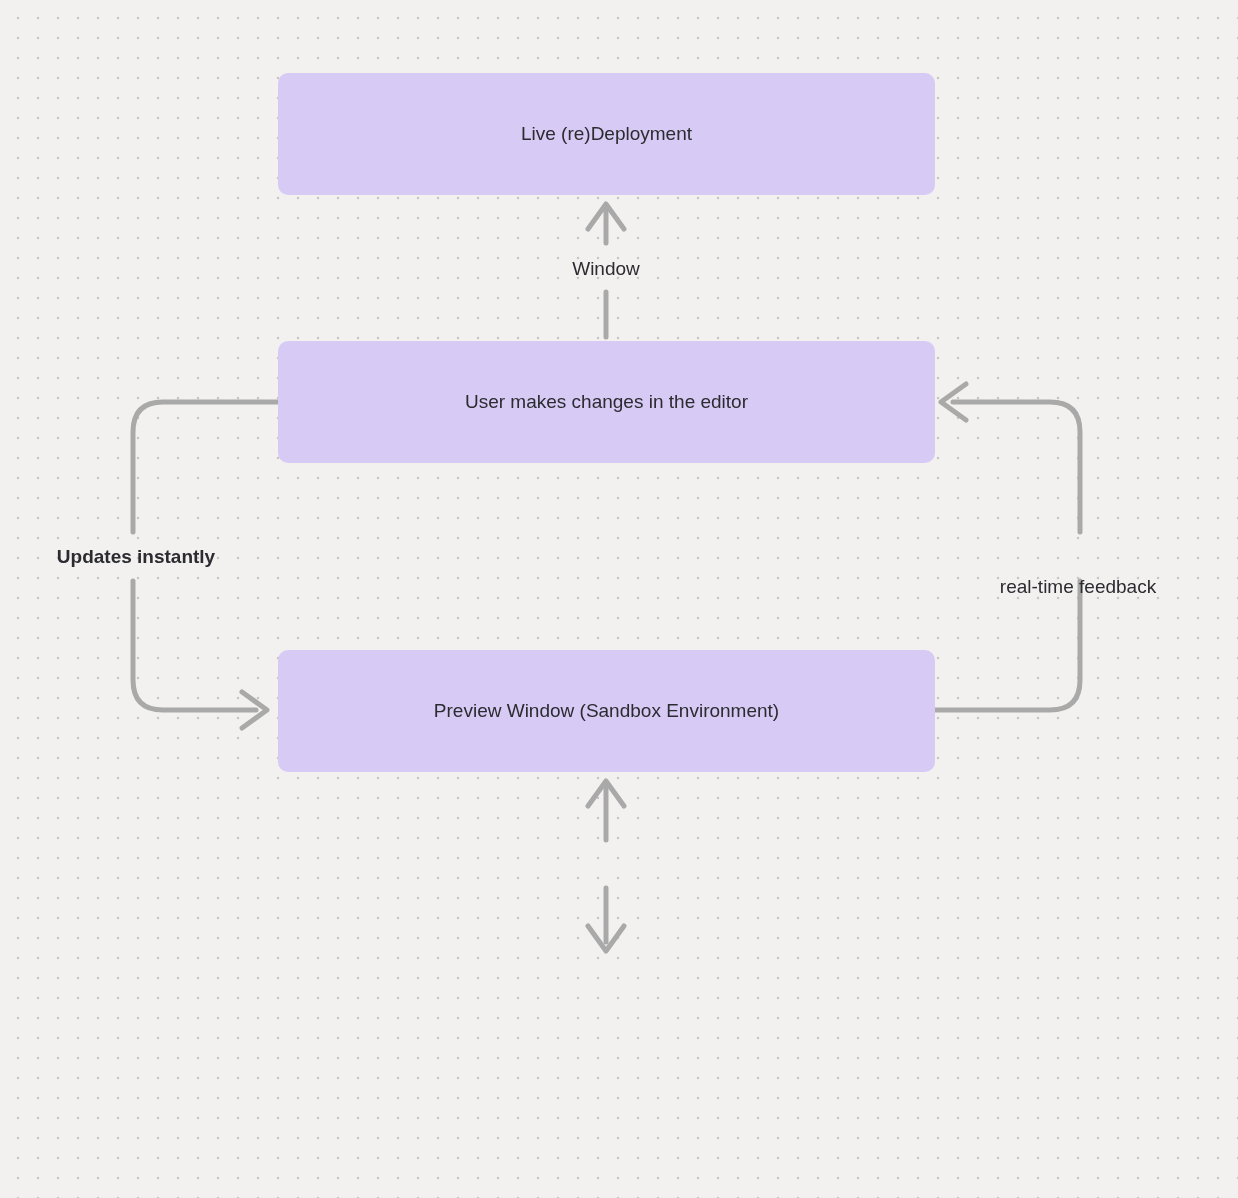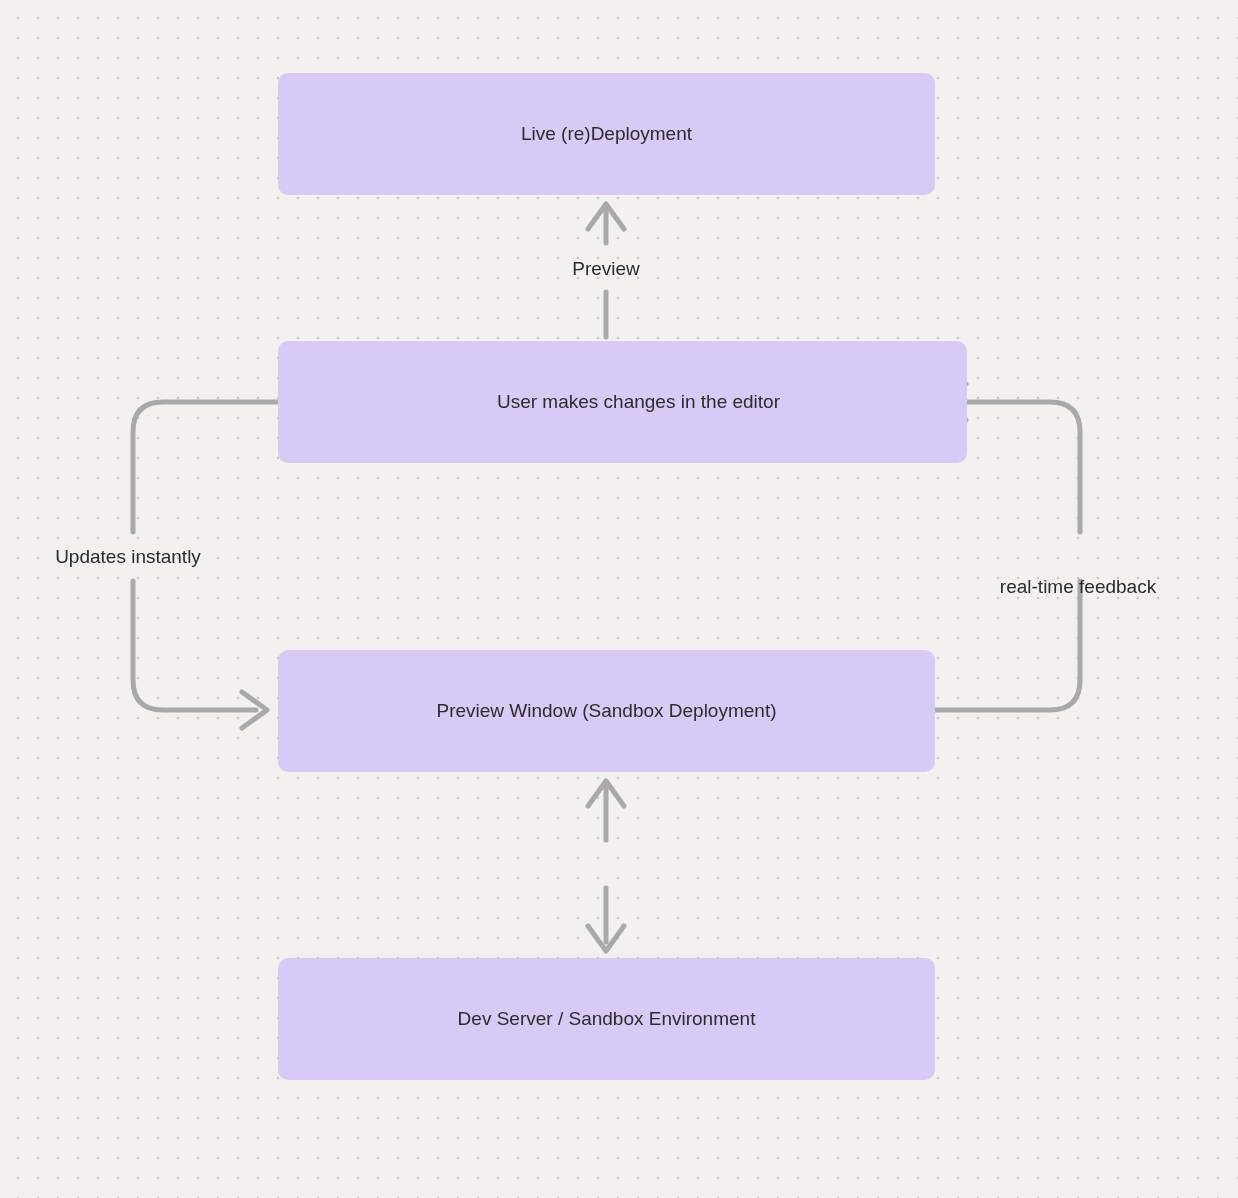--- a/index.html
+++ b/index.html
@@ -46,32 +46,32 @@
     border-radius:10px;
     display:flex;
     align-items:center;
     justify-content:center;
     color:var(--text);
     font-size:19px;
     line-height:1.2;
     text-align:center;
   }
   .node-1{top:73px;}
-  .node-2{top:341px;padding-left:32px;}
+  .node-2{top:341px;}
   .node-3{top:650px;}
   .node-4{top:958px;}
   .edge-label{
     position:absolute;
     transform:translate(-50%,-50%);
     color:var(--text);
     font-size:19px;
     white-space:nowrap;
   }
   .lbl-publish{left:606px;top:269px;}
-  .lbl-updates{left:128px;top:557px;}
+  .lbl-updates{left:136px;top:557px;font-weight:bold;}
   .lbl-feedback{left:1078px;top:587px;}
   .lbl-spunup{left:606px;top:866px;}
 </style>
 </head>
 <body>
 
 <div class="canvas">
 
   <svg class="edges" viewBox="0 0 1238 1198" xmlns="http://www.w3.org/2000/svg">
 
@@ -103,27 +103,24 @@
 
   <div class="node node-1">
     <span>Live (re)Deployment</span>
   </div>
 
   <div class="node node-2">
     <span>User makes changes in the editor</span>
   </div>
 
   <div class="node node-3">
-    <span>Preview Window (Sandbox Deployment)</span>
+    <span>Preview Window (Sandbox Environment)</span>
   </div>
 
-  <div class="node node-4">
-    <span>Dev Server / Sandbox Environment</span>
-  </div>
 
-  <div class="edge-label lbl-publish">Preview</div>
+  <div class="edge-label lbl-publish">Window</div>
 
   <div class="edge-label lbl-updates">Updates instantly</div>
 
   <div class="edge-label lbl-feedback">real-time feedback</div>
 
 
 </div>
 
 </body></html>

